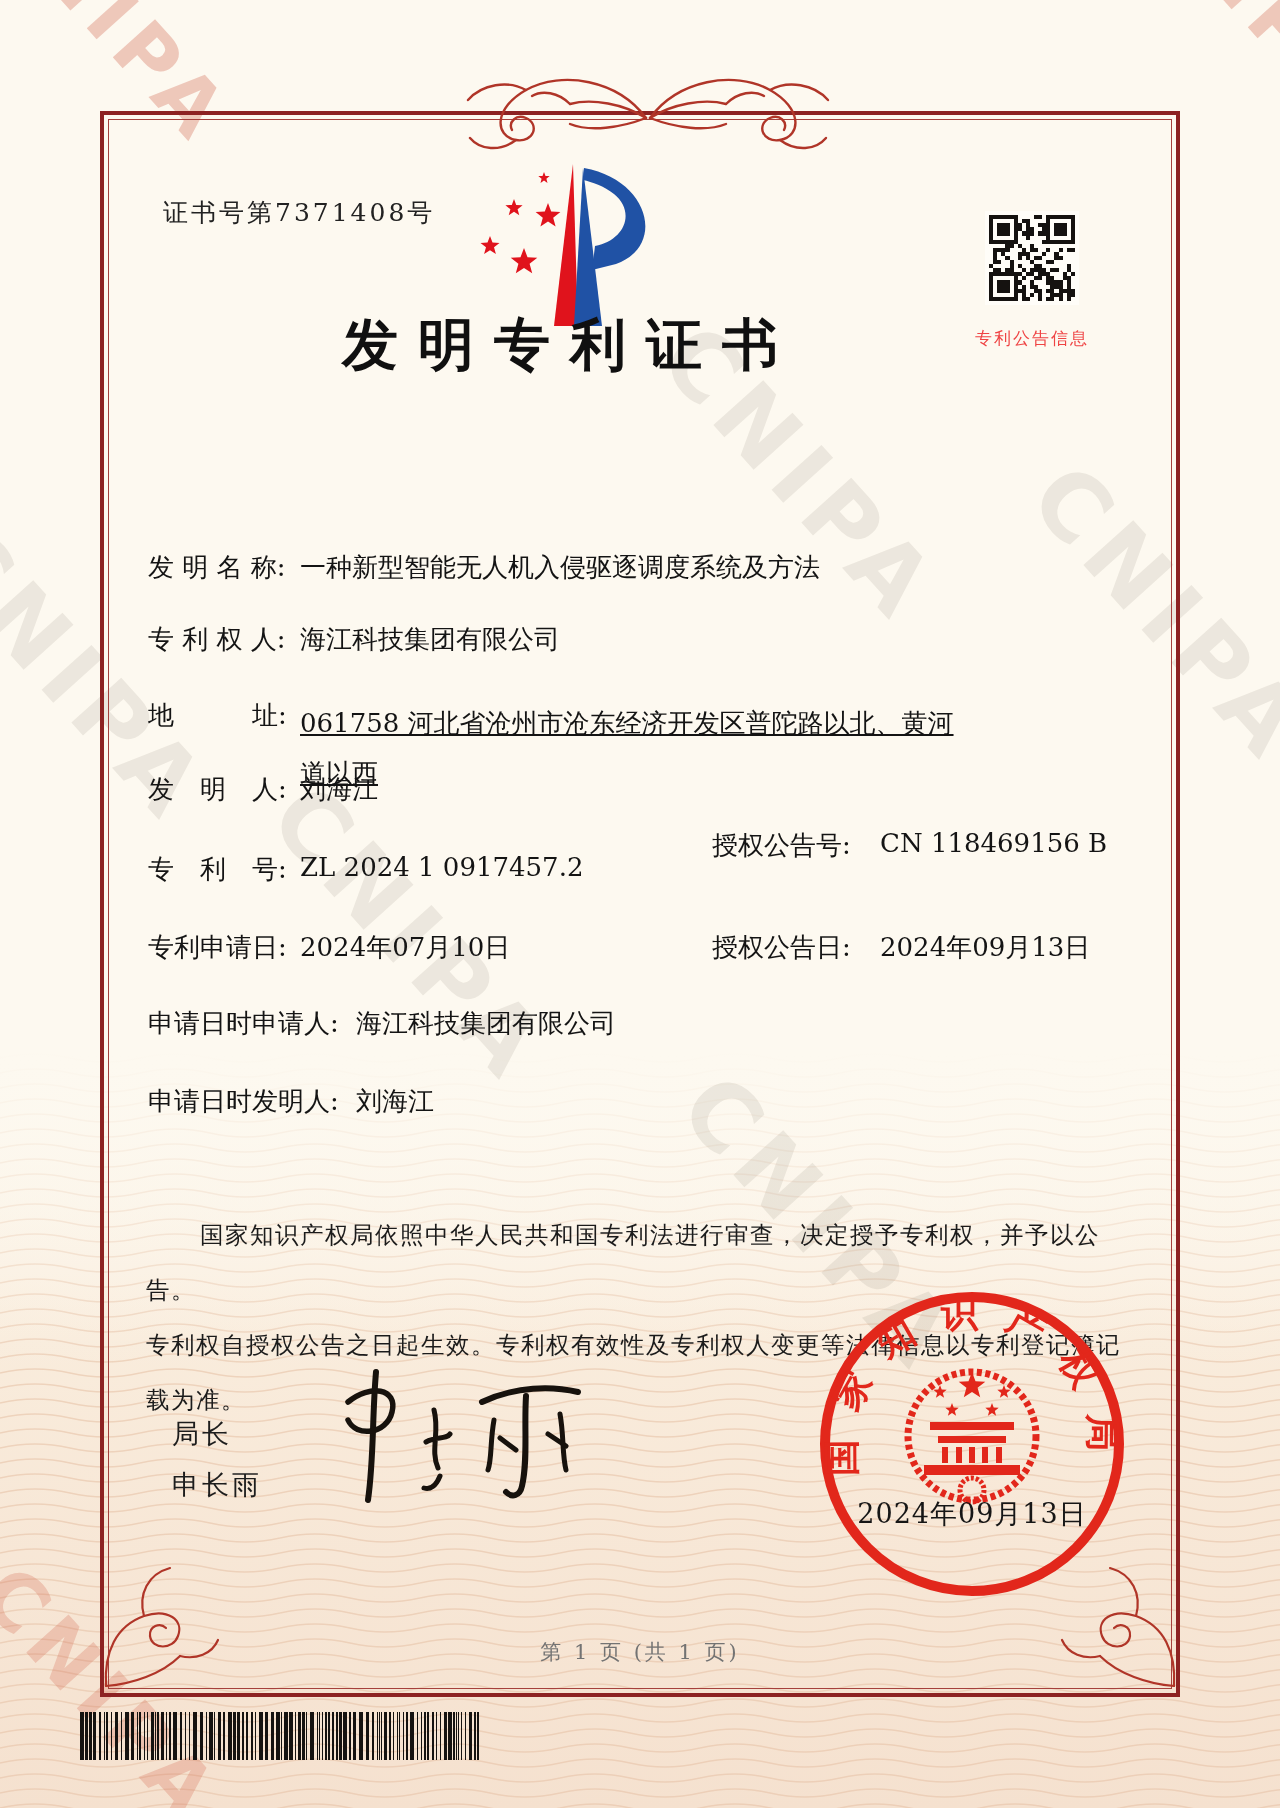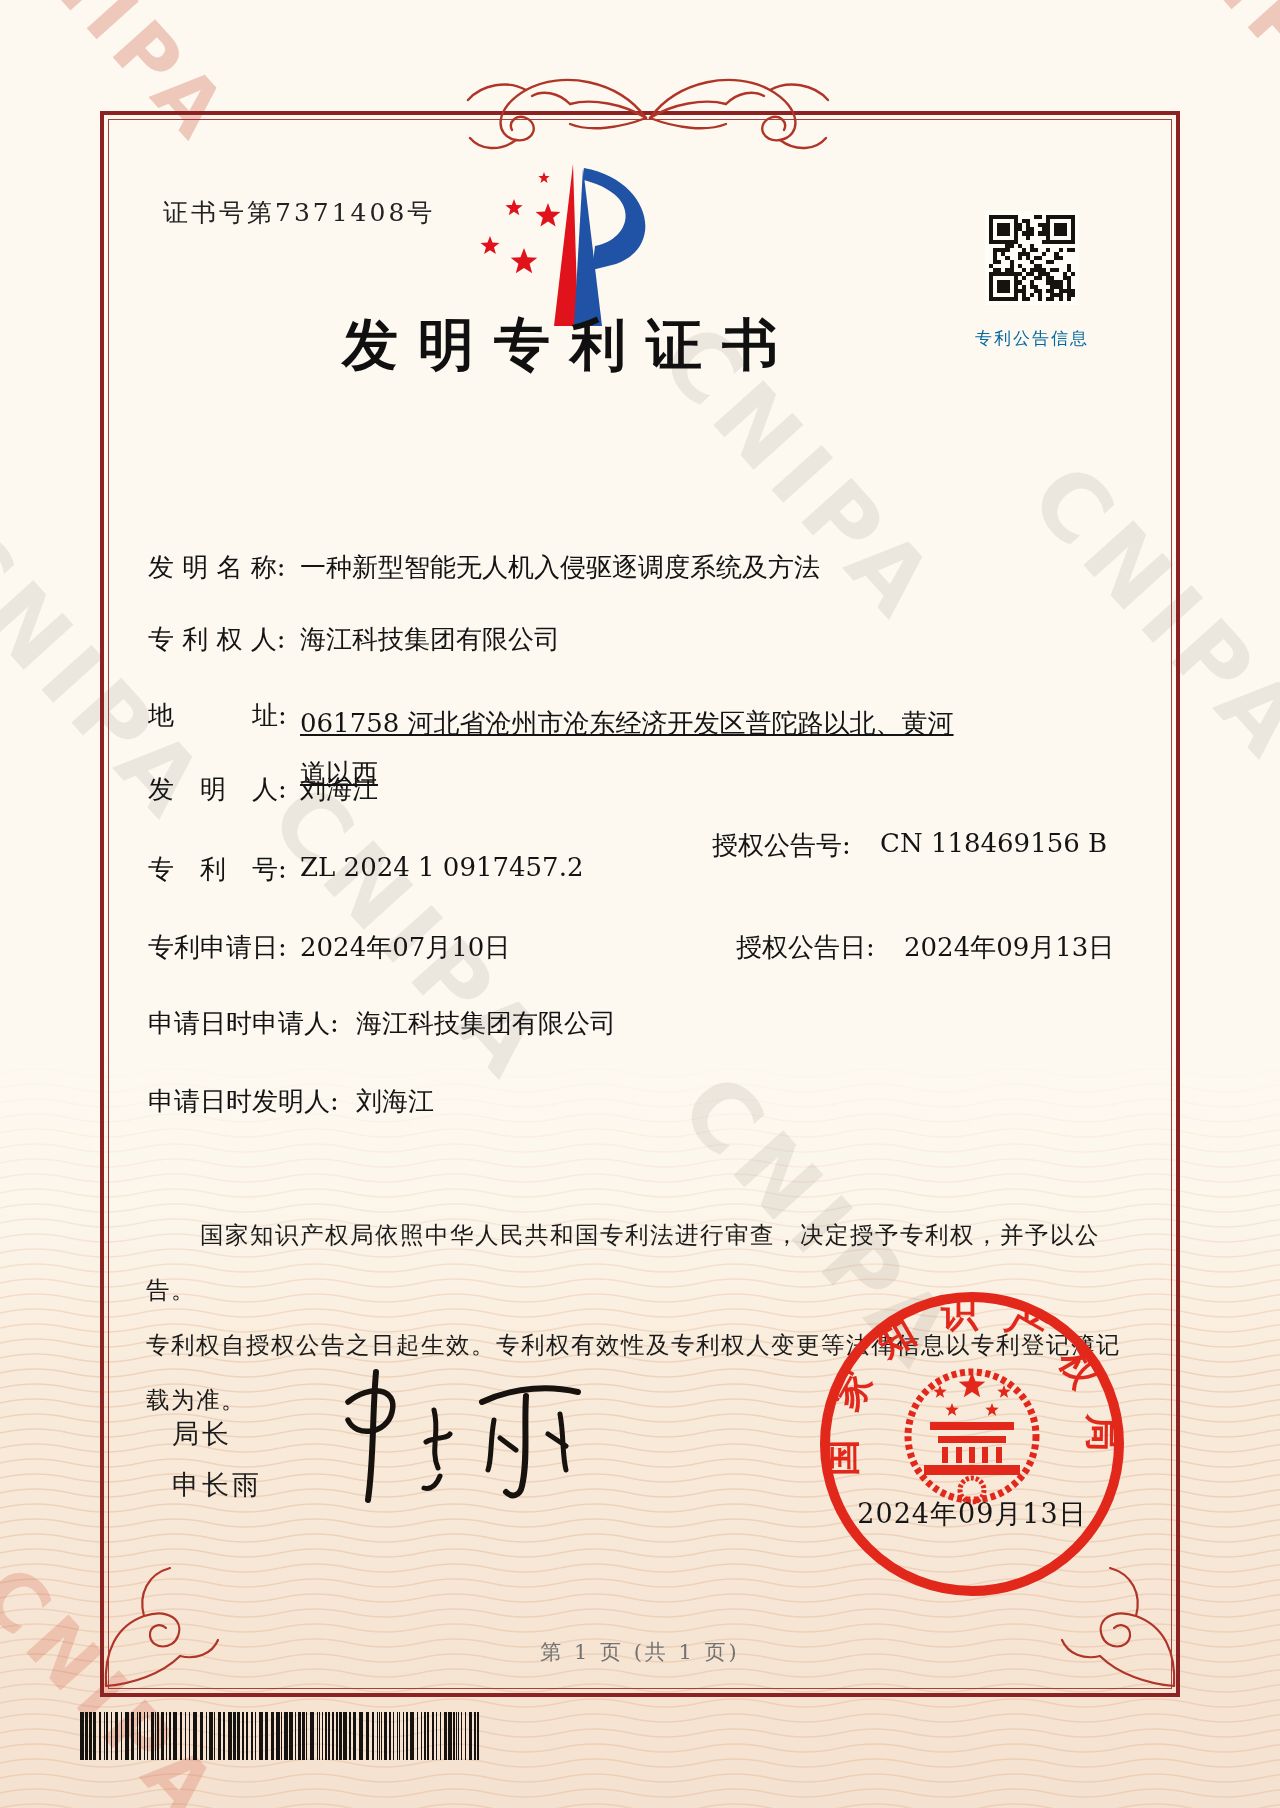--- a/index.html
+++ b/index.html
@@ -19,21 +19,21 @@
   .waves-fade{position:absolute;left:0;top:1048px;width:1280px;height:320px;
       background:linear-gradient(180deg,#fdf9f0 0%,rgba(253,249,240,0) 100%);}
   
   .frame{position:absolute;left:100px;top:111px;right:100px;bottom:111px;
       border:4px solid #8d2222;}
   .frame-inner{position:absolute;inset:4px;border:1px solid #a5403c;}
   
   .cert-no{position:absolute;left:163px;top:196px;font-size:25px;letter-spacing:3px;color:#222;}
   .qr-box{position:absolute;left:985px;top:211px;width:94px;height:94px;background:#fffdf8;}
   .qr-label{position:absolute;left:952px;top:327px;width:160px;text-align:center;
-      font-size:17px;letter-spacing:2px;color:#0369a1;}
+      font-size:17px;letter-spacing:2px;color:#ef4444;}
   .page-title{position:absolute;left:0;top:308px;width:1140px;text-align:center;
       font-size:56px;font-weight:bold;letter-spacing:20px;color:#101010;}
   
   .row{position:absolute;left:148px;display:flex;font-size:26px;color:#141414;}
   .row .lbl{width:152px;flex:none;white-space:pre;}
   .row .val{white-space:pre-wrap;}
   .row.rcol{left:712px;}
   .row.rcol .lbl{width:168px;}
   .row.wide .lbl{width:208px;}
   .addr .val{width:665px;line-height:50px;text-decoration:underline;}
@@ -391,21 +391,21 @@
   <span class="val">ZL 2024 1 0917457.2</span>
 </div>
 <div class="row rcol" style="top:828px;">
   <span class="lbl">授权公告号: </span>
   <span class="val">CN 118469156 B</span>
 </div>
 <div class="row" style="top:930px;">
   <span class="lbl">专利申请日: </span>
   <span class="val">2024年07月10日</span>
 </div>
-<div class="row rcol" style="top:930px;margin-left:24px;">
+<div class="row rcol" style="top:930px;">
   <span class="lbl">授权公告日: </span>
   <span class="val">2024年09月13日</span>
 </div>
 <div class="row wide" style="top:1006px;">
   <span class="lbl">申请日时申请人: </span>
   <span class="val">海江科技集团有限公司</span>
 </div>
 <div class="row wide" style="top:1084px;justify-content:space-between;">
   <span class="lbl">申请日时发明人: </span>
   <span class="val">刘海江</span>

